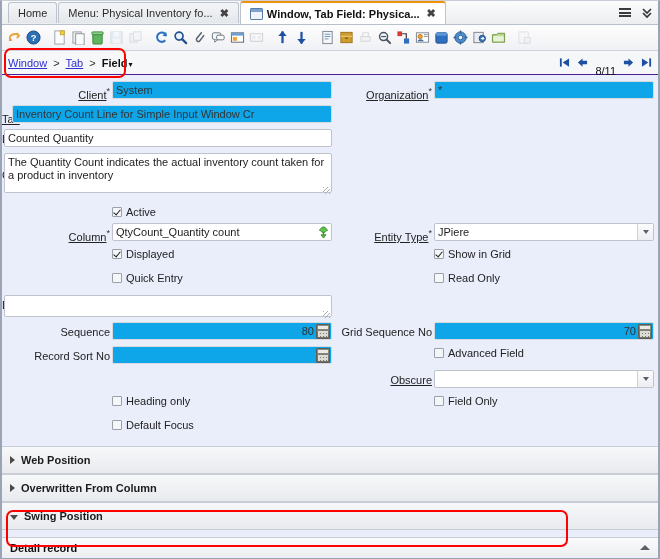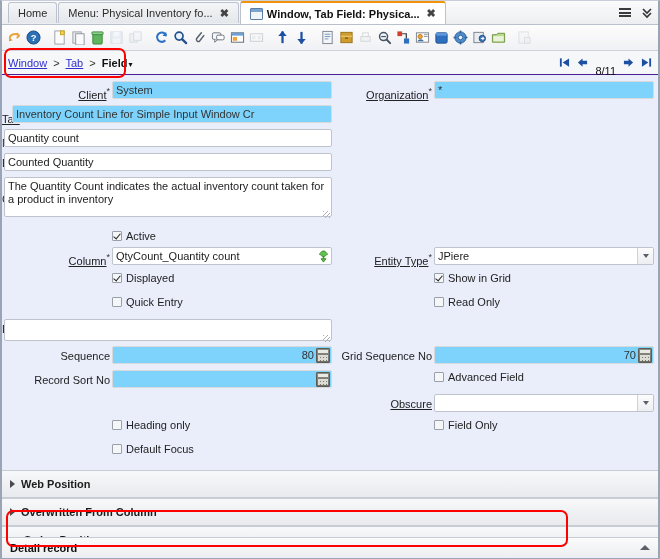--- a/index.html
+++ b/index.html
@@ -115,21 +115,21 @@
   }
   .lbl .u{text-decoration:underline;}
   .lbl .req{color:#333;font-size:9px;vertical-align:super;}
   .fld{width:220px;}
   .inp{
     box-sizing:border-box;width:100%;height:18px;
     border:1px solid #bfc4cc;border-radius:2px;background:#ffffff;
     font-family:"Liberation Sans", sans-serif;font-size:11px;color:#1c1c1c;
     padding:0 3px;line-height:16px;outline:none;
   }
-  .inp.ro{background:#7dd3fc;border-color:#d7d9dd;color:#333;}
+  .inp.ro{background:#0ea5e9;border-color:#d7d9dd;color:#333;}
   .inp.num{text-align:right;padding-right:17px;}
   .ta{
     box-sizing:border-box;width:100%;height:40px;resize:none;
     border:1px solid #bfc4cc;border-radius:2px;background:#ffffff;
     font-family:"Liberation Sans", sans-serif;font-size:11px;color:#1c1c1c;
     padding:2px 3px;line-height:13px;outline:none;overflow:hidden;
   }
   .ta.short{height:22px;}
   .wrap{position:relative;}
   .btnic{
@@ -463,26 +463,20 @@
         </div>
       </div>
 
       <div class="row">
         <div class="col left">
           <div class="lbl"><span class="u">Tab</span><span class="req">*</span></div>
           <div class="fld" style="width:320px"><input class="inp ro" readonly="" value="Inventory Count Line for Simple Input Window Cr" style=""></div>
         </div>
       </div>
 
-      <div class="row">
-        <div class="col left">
-          <div class="lbl"><span>Name</span><span class="req">*</span></div>
-          <div class="fld" style="width:520px"><input class="inp" value="Quantity count" style=""></div>
-        </div>
-      </div>
 
       <div class="row">
         <div class="col left">
           <div class="lbl"><span>Description</span></div>
           <div class="fld" style="width:520px"><input class="inp" value="Counted Quantity" style=""></div>
         </div>
       </div>
 
       <div class="row tall">
         <div class="col left">

